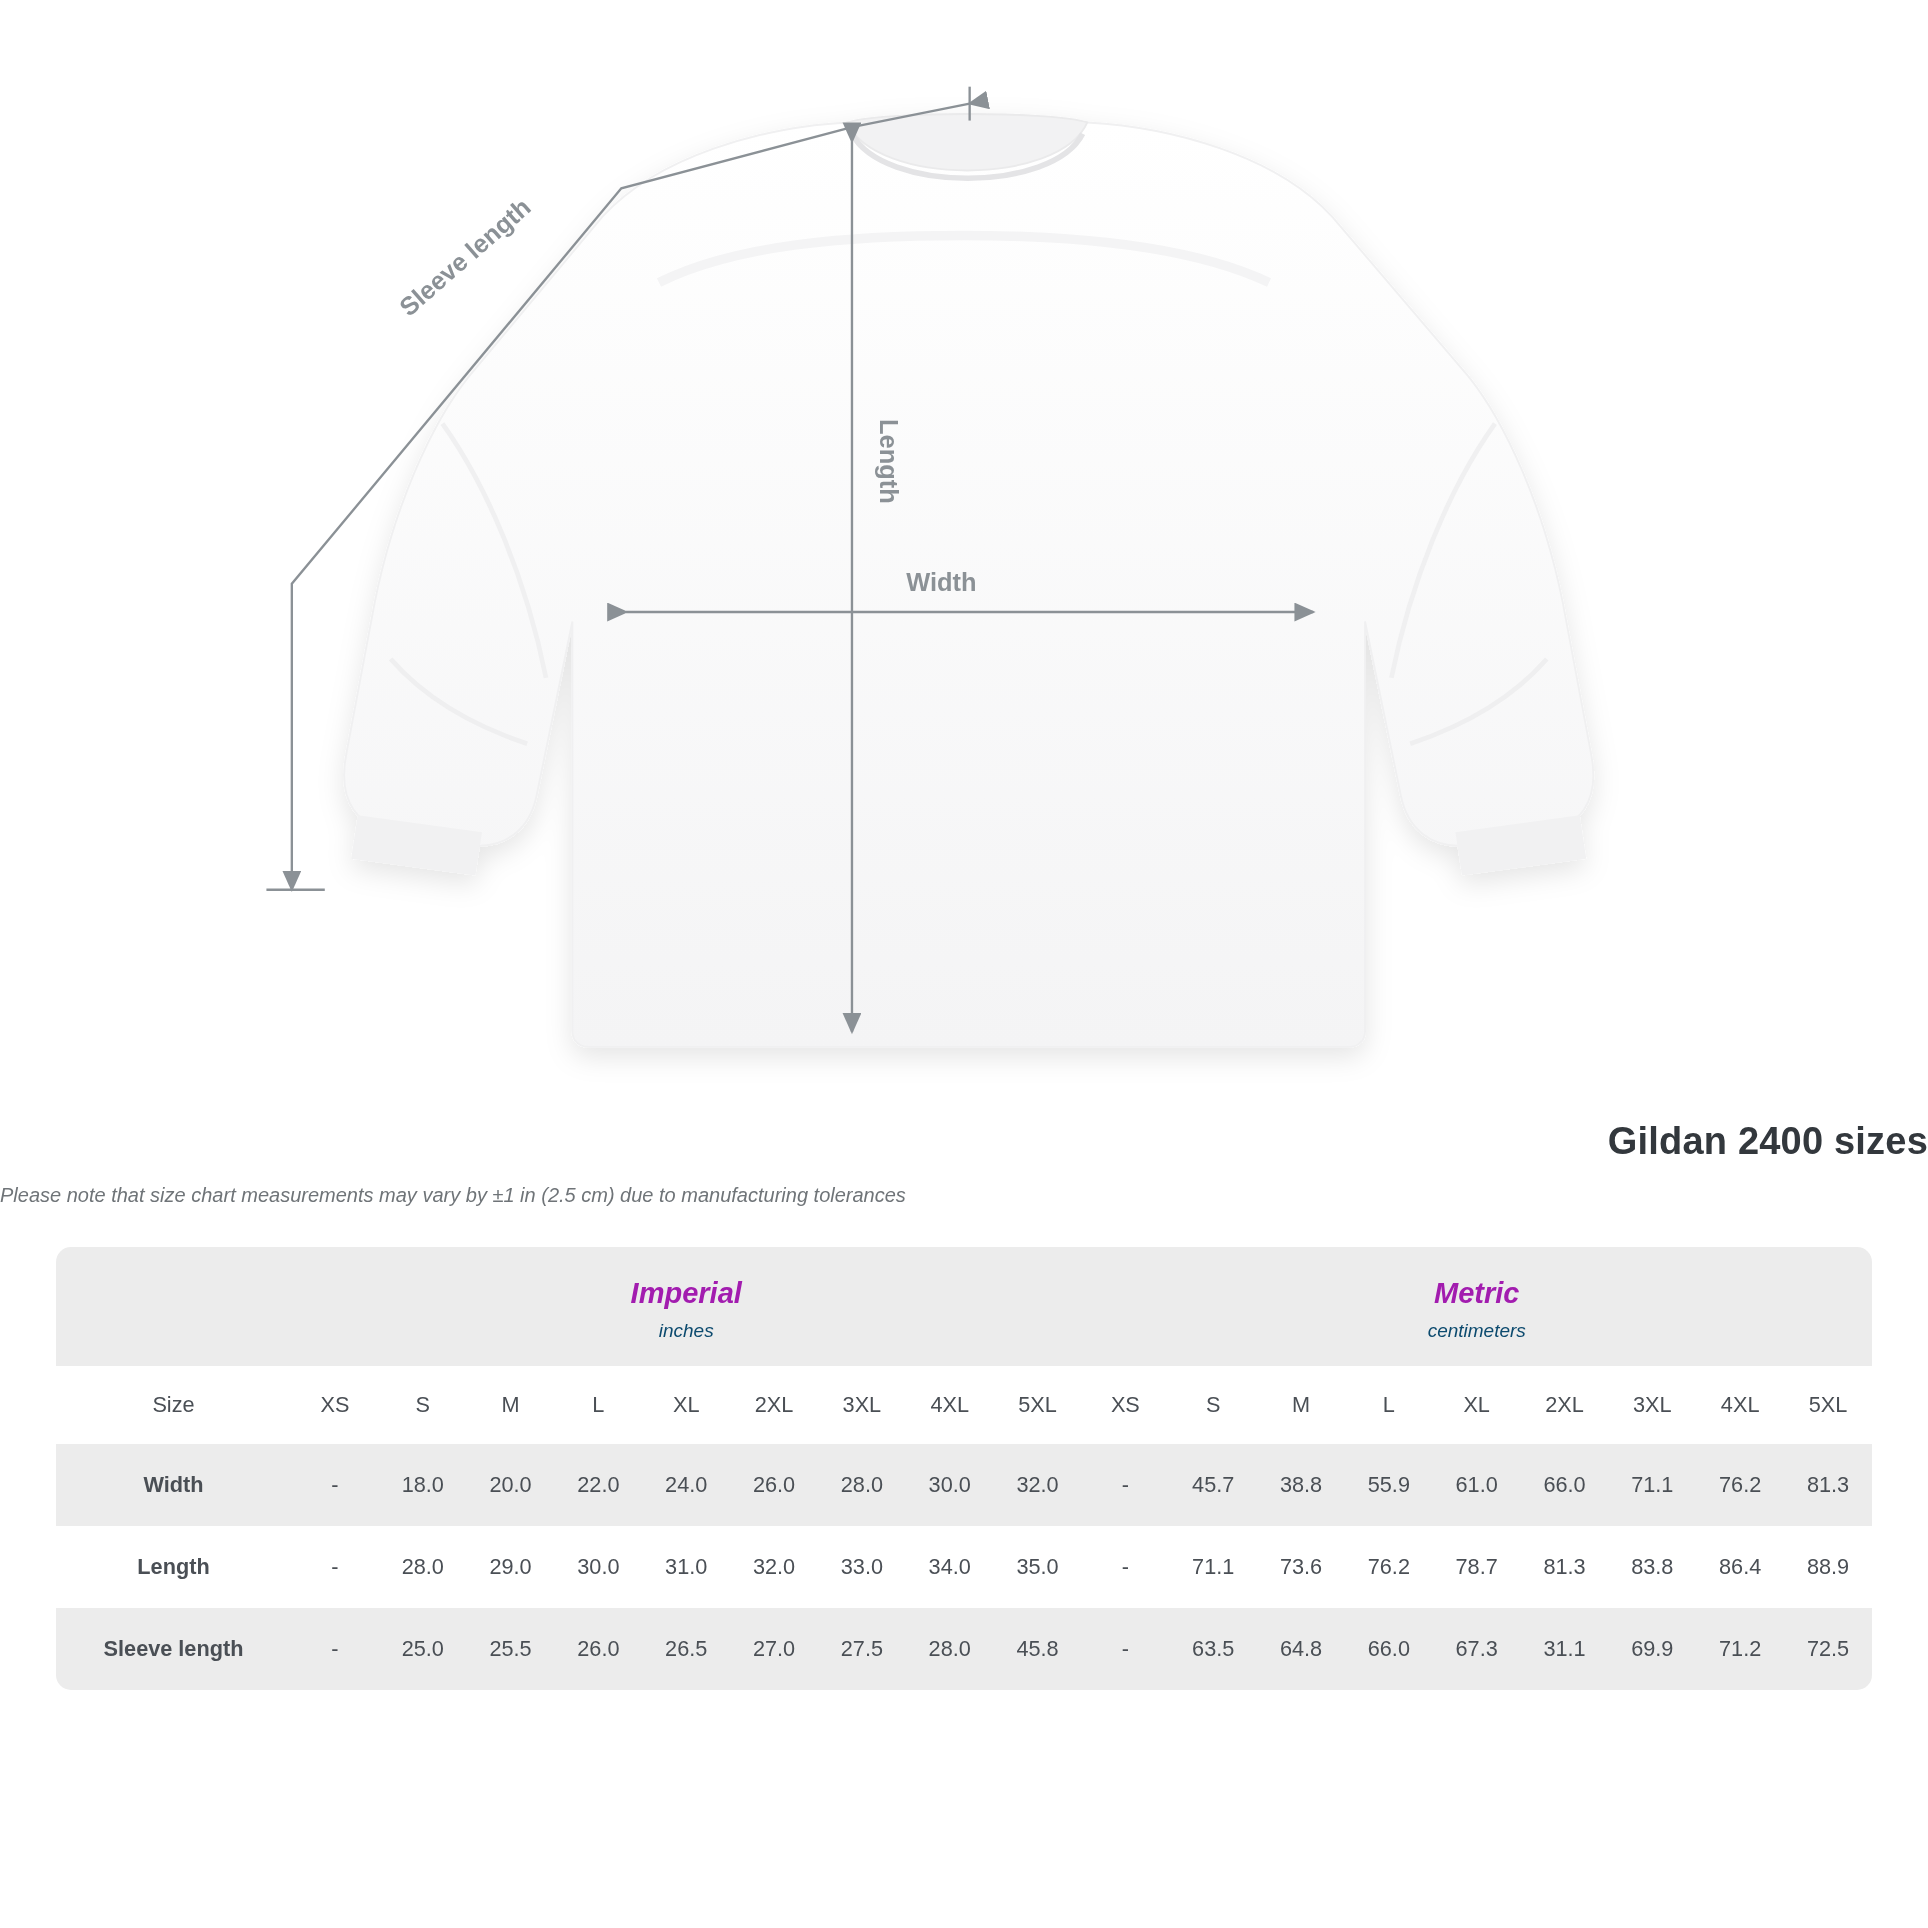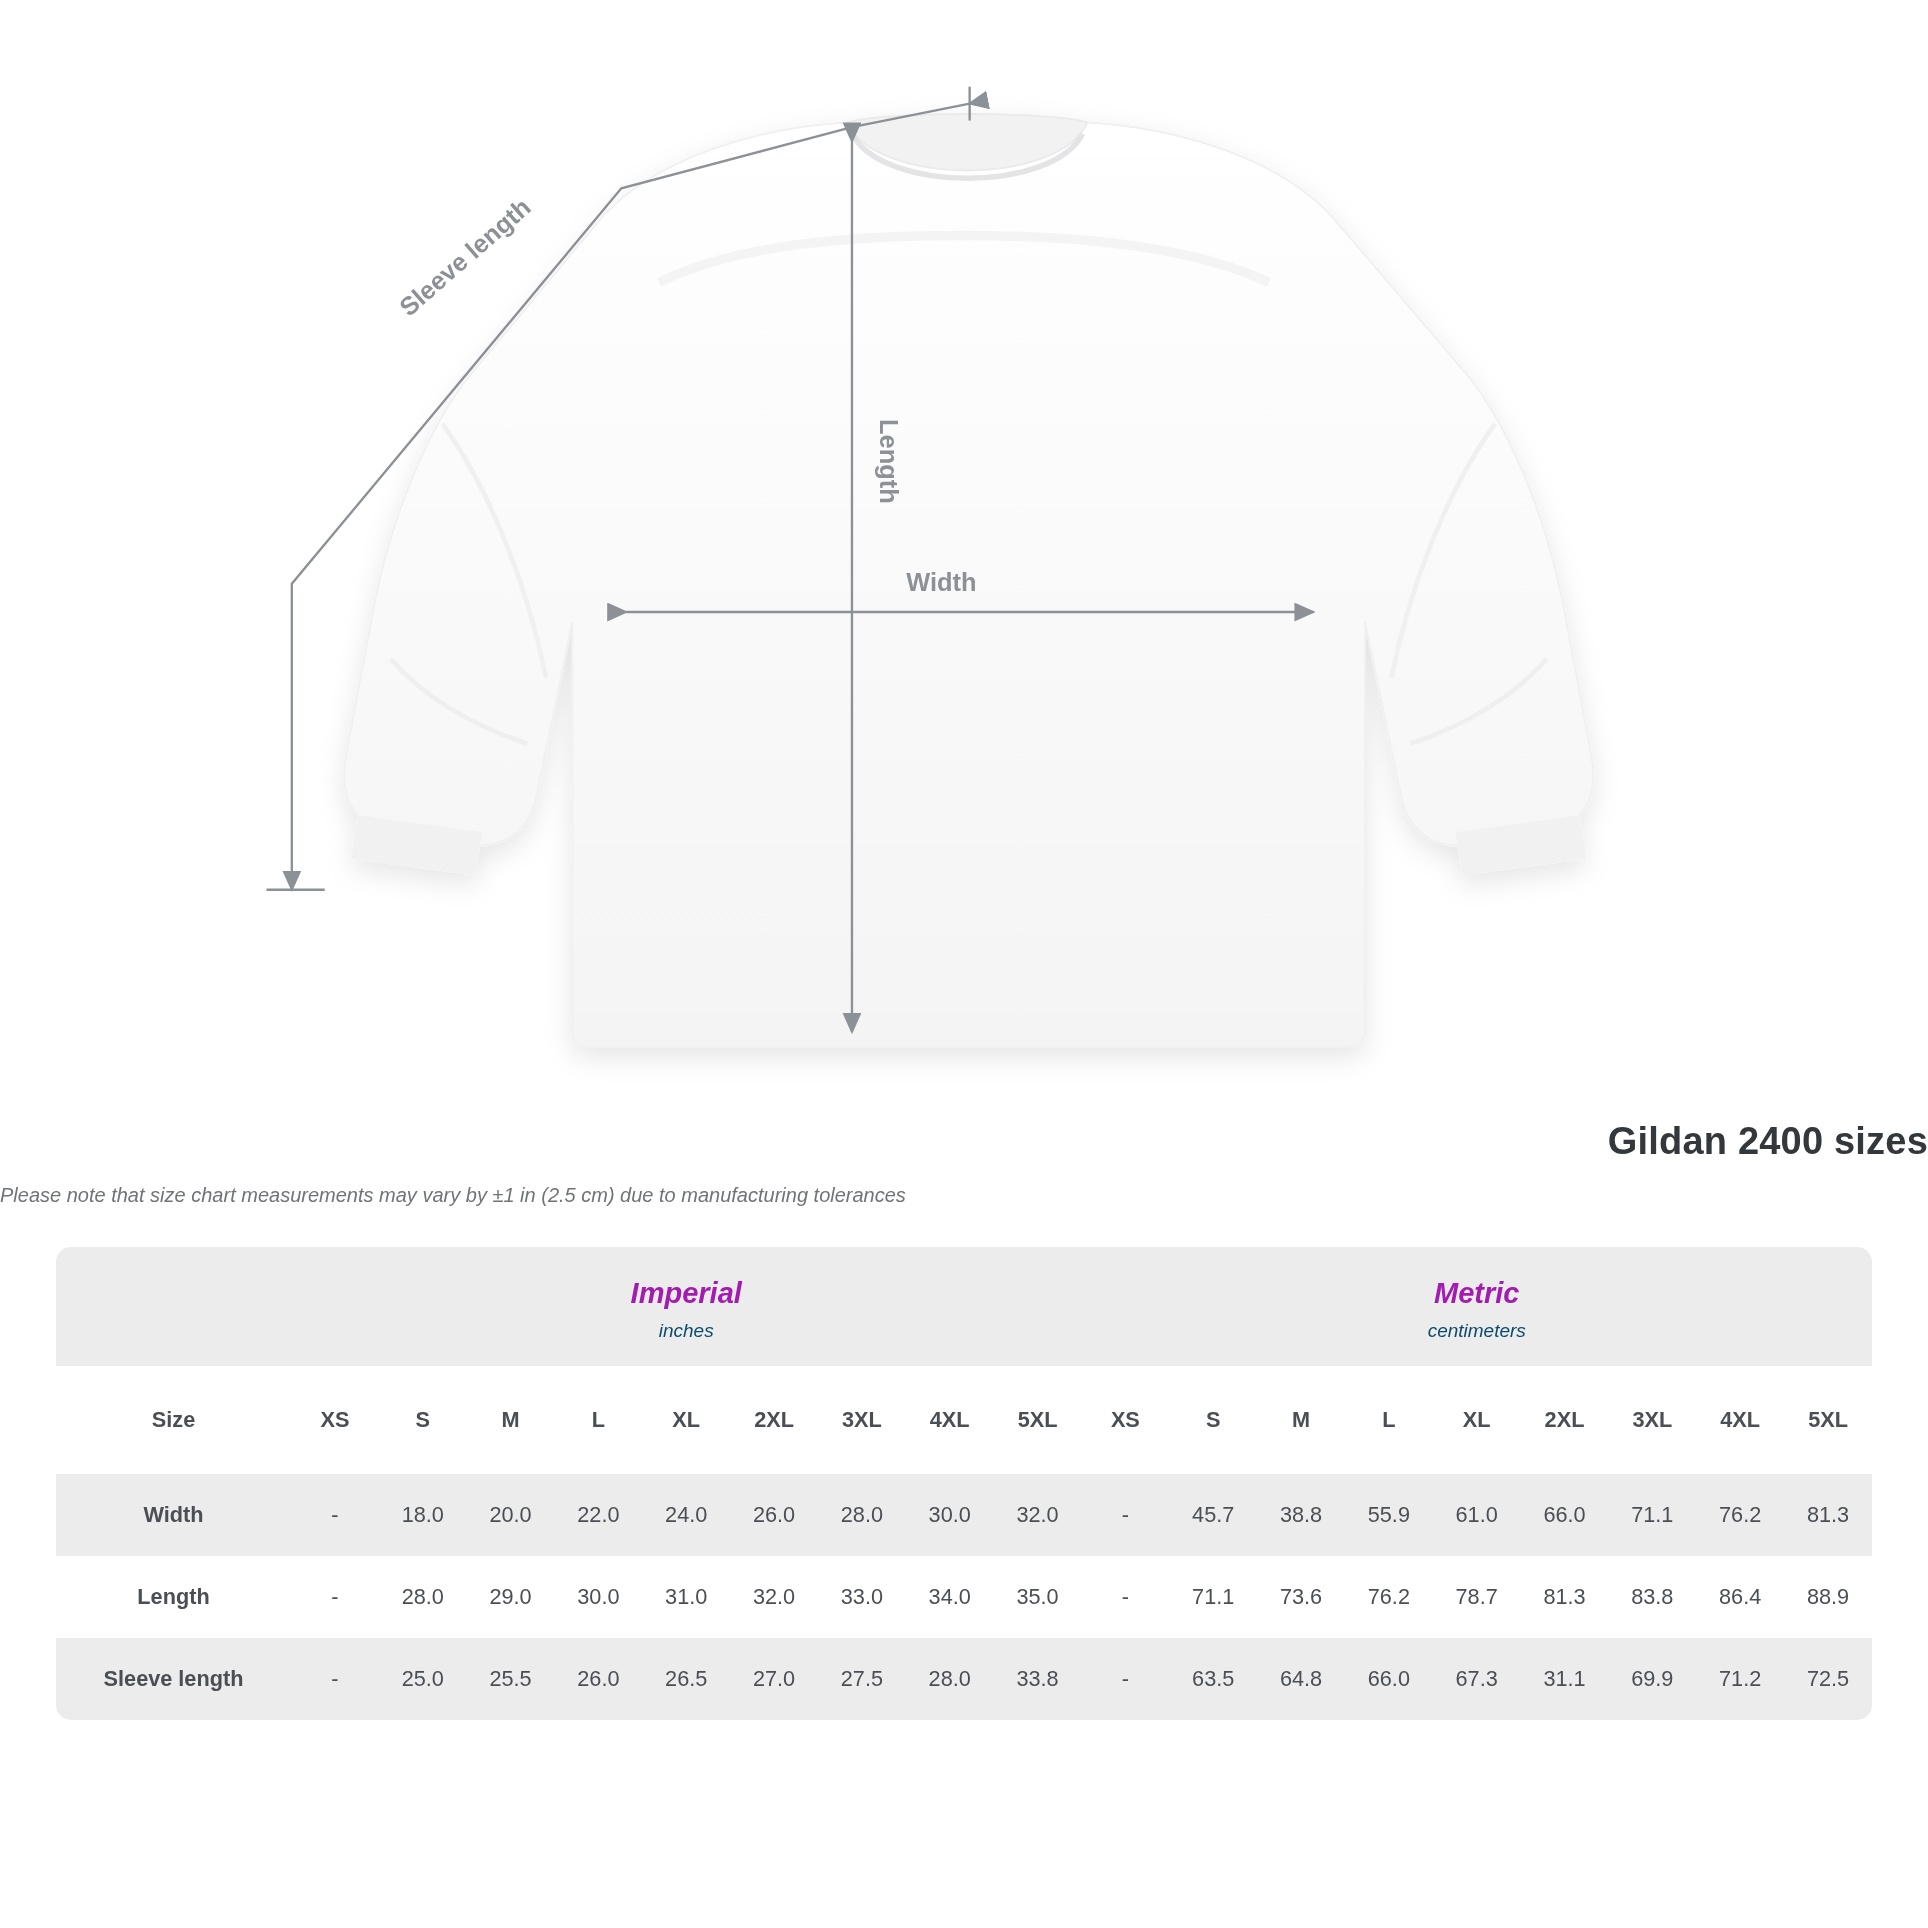--- a/index.html
+++ b/index.html
@@ -82,22 +82,22 @@
   }
   .unit-sub {
     font-size: 19px;
     font-style: italic;
     color: #0c4a6e;
     margin-top: 8px;
   }
 
   .size-head-row td {
     background: #ffffff;
-    padding: 41px 0;
-    font-weight: bold;
+    padding: 26px 0;
+    font-weight: normal;
     font-size: 22.6px;
     color: #50555a;
   }
   .row-label {
     font-weight: bold;
     font-size: 22.6px;
     color: #4d5257;
   }
   tr.data-row.shade td { background: #ececec; }
   tr.data-row.plain td { background: #ffffff; }
@@ -279,21 +279,21 @@
         <tr class="data-row shade">
           <td class="first-col row-label">Sleeve length</td>
           <td>-</td>
           <td>25.0</td>
           <td>25.5</td>
           <td>26.0</td>
           <td>26.5</td>
           <td>27.0</td>
           <td>27.5</td>
           <td>28.0</td>
-          <td>33.8</td>
+          <td>45.8</td>
           <td>-</td>
           <td>63.5</td>
           <td>64.8</td>
           <td>66.0</td>
           <td>67.3</td>
           <td>31.1</td>
           <td>69.9</td>
           <td>71.2</td>
           <td>72.5</td>
         </tr>

